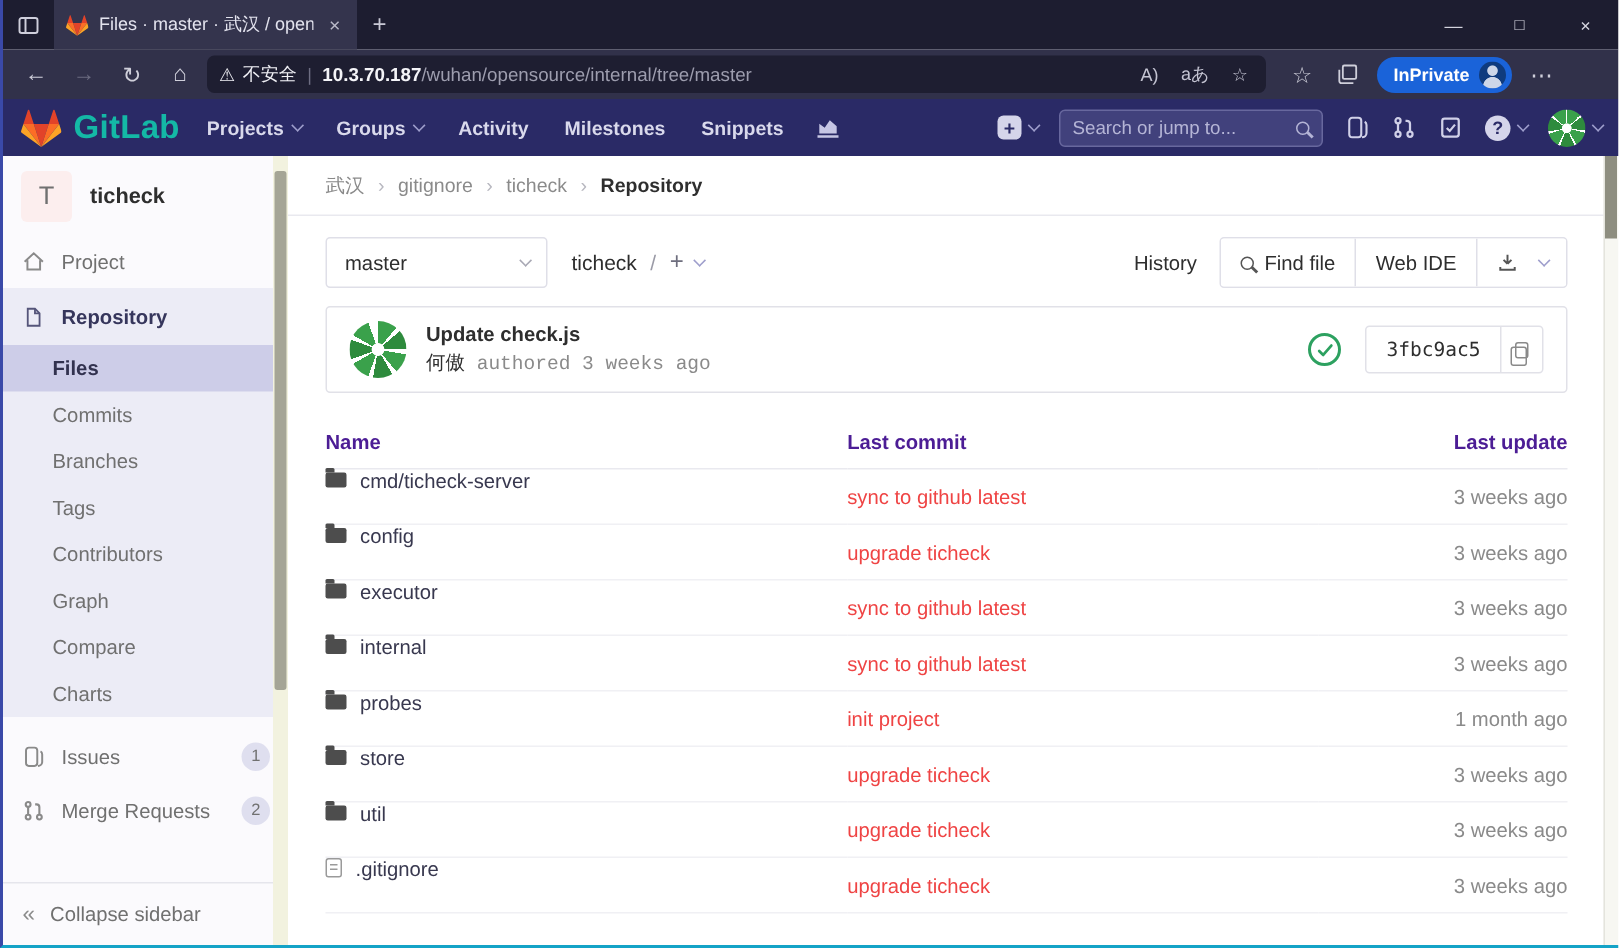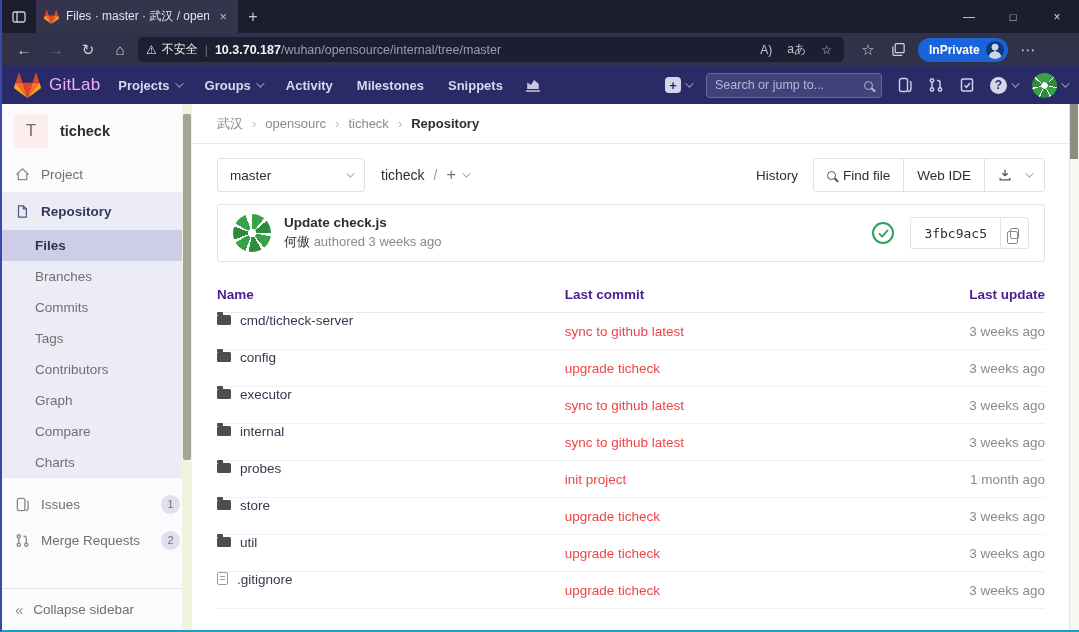--- a/index.html
+++ b/index.html
@@ -33,21 +33,21 @@
   .tb-right { display:flex; align-items:center; gap:2px; margin-left:6px; }
   .inprivate { height:24px; background:#1a63d9; border-radius:13px; display:flex; align-items:center; gap:6px; padding:0 4px 0 11px; margin:0 4px; }
   .inprivate-label { color:#ffffff; font-size:12px; font-weight:700; }
   .ip-avatar { width:18px; height:18px; border-radius:50%;
     background: radial-gradient(circle at 50% 34%, #cdd6e8 0 3.2px, rgba(0,0,0,0) 3.8px),
                 radial-gradient(circle at 50% 92%, #cdd6e8 0 6px, rgba(0,0,0,0) 6.5px), #0f3b7e; }
 
   
   .glnav { height:38px; background:#2a2a66; display:flex; align-items:center; padding:0 12px; gap:0; flex:0 0 38px; }
   .gl-logo { display:flex; align-items:center; gap:8px; margin-right:18px; }
-  .gl-brand { color:#f0abfc; font-size:17px; font-weight:400; letter-spacing:.2px; }
+  .gl-brand { color:#14b8a6; font-size:22px; font-weight:700; letter-spacing:.2px; }
   .gl-links { display:flex; align-items:center; gap:24px; }
   .gl-link { color:#d9d9ec; font-size:13px; font-weight:600; display:flex; align-items:center; gap:5px; }
   .chev { width:6px; height:6px; border-right:1.5px solid #9e9ecc; border-bottom:1.5px solid #9e9ecc; transform:rotate(45deg) translateY(-2px); display:inline-block; }
   .gl-chart-ic { color:#c6c6e4; margin-left:22px; display:flex; }
   .gl-right { margin-left:auto; display:flex; align-items:center; gap:15px; }
   .plusbox { display:flex; align-items:center; gap:4px; color:#d9d9ec; }
   .plusbox .pb { width:16px; height:16px; border-radius:4px; background:#d5d5ea; color:#2a2a66; font-weight:700; font-size:13px; display:flex; align-items:center; justify-content:center; line-height:1; }
   .gl-search { width:176px; height:25px; background:#41417c; border:1px solid #68689e; border-radius:4px; display:flex; align-items:center; padding:0 8px; gap:6px; }
   .gl-search input { flex:1; background:transparent; border:0; outline:0; color:#d5d5e8; font-size:12.5px; font-family:"Liberation Sans",sans-serif; width:100px; }
   .gl-search input::placeholder { color:#b5b5d6; }
@@ -104,21 +104,21 @@
   .btn-seg .lens { border-color:#555; }
   .btn-seg .lens::after { background:#555; }
   .dl-ic { color:#555; display:flex; }
 
   .commit-panel { margin-top:12px; border:1px solid #e1e1e8; border-radius:3px; height:58px; display:flex; align-items:center; padding:0 15px; gap:13px; }
   .identicon { width:38px; height:38px; border-radius:50%; flex:0 0 38px;
     background: radial-gradient(circle at 50% 50%, #fff 0 4px, rgba(0,0,0,0) 4.5px),
       conic-gradient(#3aa14b 0 40deg,#fff 40deg 50deg,#2e8b3d 50deg 90deg,#fff 90deg 100deg,#3aa14b 100deg 140deg,#fff 140deg 150deg,#2e8b3d 150deg 190deg,#fff 190deg 200deg,#3aa14b 200deg 240deg,#fff 240deg 250deg,#2e8b3d 250deg 290deg,#fff 290deg 300deg,#3aa14b 300deg 340deg,#fff 340deg 360deg); }
   .commit-texts { display:flex; flex-direction:column; gap:3px; }
   .commit-title { font-size:13.5px; font-weight:700; color:#2e2e2e; }
-  .commit-sub { font-size:13px; color:#8a8a8a; }
+  .commit-sub { font-size:13px; color:#8a8a8a;font-family:Liberation Mono, monospace; }
   .commit-author { color:#2e2e2e; }
   .commit-right { margin-left:auto; display:flex; align-items:center; gap:16px; }
   .hash-group { display:flex; align-items:stretch; border:1px solid #e1e1e8; border-radius:3px; height:32px; overflow:hidden; }
   .hash-seg { display:flex; align-items:center; padding:0 13px; font-family:"DejaVu Sans Mono",monospace; font-size:13px; color:#2e2e2e; }
   .copy-seg { border-left:1px solid #e1e1e8; display:flex; align-items:center; padding:0 9px; }
   .copy-ic { width:9px; height:11px; border:1.3px solid #8a8a8a; border-radius:2px; position:relative; display:inline-block; background:#fff; }
   .copy-ic::before { content:""; position:absolute; left:-4px; top:2px; width:9px; height:11px; border:1.3px solid #8a8a8a; border-radius:2px; }
 
   .tree-table { width:100%; border-collapse:collapse; margin-top:16px; table-layout:fixed; }
   .tree-table th { text-align:left; font-size:13.5px; font-weight:600; color:#4c1d95; padding:9px 0 10px; border-bottom:1px solid #e9e9ef; }
@@ -297,24 +297,24 @@
               </svg>
           </span>
           <span>Repository</span>
         </div>
         <div>
 
         <div class="sub-item active">
               <span>Files</span>
             </div>
             <div class="sub-item">
+              <span>Commits</span>
+            </div>
+            <div class="sub-item">
               <span>Branches</span>
-            </div>
-            <div class="sub-item">
-              <span>Commits</span>
             </div>
             <div class="sub-item">
               <span>Tags</span>
             </div>
             <div class="sub-item">
               <span>Contributors</span>
             </div>
             <div class="sub-item">
               <span>Graph</span>
             </div>
@@ -355,21 +355,21 @@
       <div class="sb-scroll">
           <div class="sb-thumb"></div>
         </div>
     </div>
 
     <div class="main">
       <div class="content">
         <div class="crumbs">
           <span>武汉</span>
           <span class="crumb-sep">›</span>
-          <span>opensourc</span>
+          <span>gitignore</span>
           <span class="crumb-sep">›</span>
           <span>ticheck</span>
           <span class="crumb-sep">›</span>
           <span class="crumb-cur">Repository</span>
         </div>
 
         <div class="tree-controls">
           <div class="branch-dd">
             <span>master</span>
             <span class="chev"></span>

